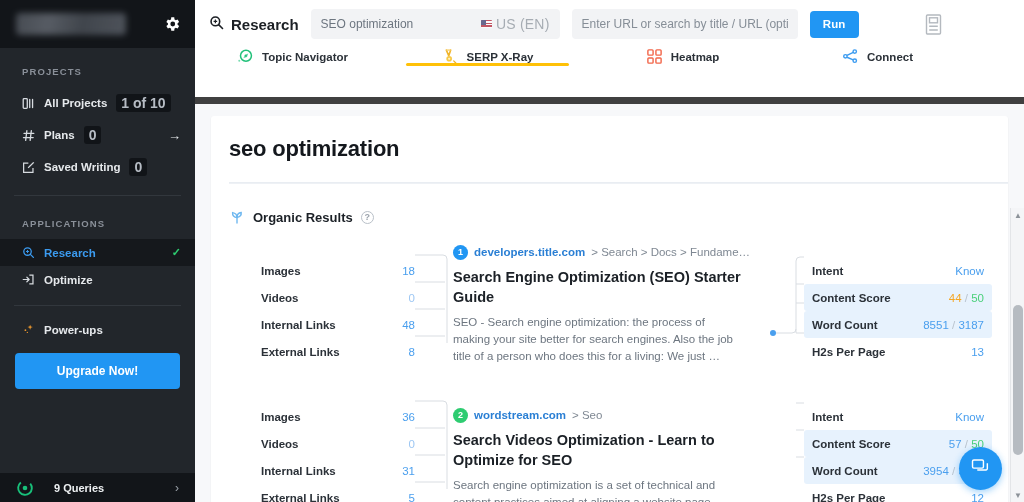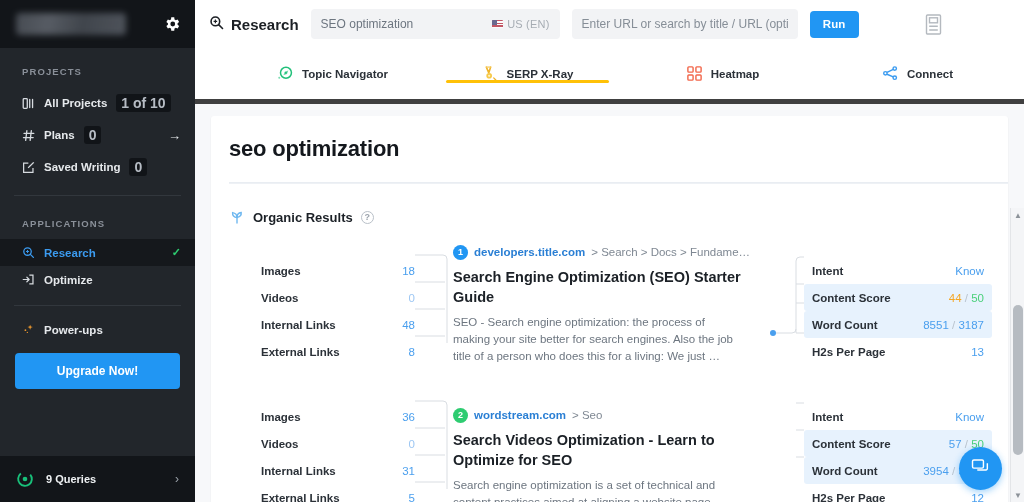--- a/index.html
+++ b/index.html
@@ -57,22 +57,22 @@
   .check { margin-left: auto; color: #2ecc71; font-size: 11px; font-weight: 700; }
   .sb-divider { height: 1px; background: #32373d; margin: 12px 14px 4px 14px; }
 
   .upgrade {
     display: block; margin: 10px 15px 0 15px; padding: 11px 0;
     background: #2196f3; color: #fff; border: 0; border-radius: 4px;
     font-family: inherit; font-size: 12px; font-weight: 700; cursor: pointer;
     text-align: center; width: 165px;
   }
   .sb-bottom {
-    margin-top: auto; background: #121519; height: 46px;
-    display: flex; align-items: center; padding: 0 16px 0 16px; gap: 12px;
+    margin-top: auto; background: #121519; height: 29px;
+    display: flex; align-items: center; padding: 0 16px 0 16px; gap: 20px;
   }
   .queries-ico { width: 18px; height: 18px; flex: 0 0 18px; }
   .sb-bottom .q-label { color: #eef1f3; font-size: 11px; font-weight: 700; }
   .sb-bottom .chev { margin-left: auto; color: #9aa1a9; font-size: 12px; }
 
   
   .main {
     flex: 1; height: 502px; background: #ffffff;
     display: flex; flex-direction: column; position: relative;
     overflow: hidden;
@@ -96,38 +96,37 @@
   .locale { display: flex; align-items: center; gap: 4px; opacity: .75; }
   .flag {
     width: 11px; height: 8px; border-radius: 1px;
     background:
       linear-gradient(#b22234 0 18%, #fff 18% 32%, #b22234 32% 50%, #fff 50% 64%, #b22234 64% 82%, #fff 82% 100%);
     position: relative; overflow: hidden;
   }
   .flag::after {
     content: ""; position: absolute; left: 0; top: 0; width: 5px; height: 4.5px; background: #3c3b6e;
   }
-  .locale .lbl { font-size: 11px; color: #8d959d; letter-spacing: .2px; }
+  .locale .lbl { font-size: 14px; color: #8d959d; letter-spacing: .2px; }
   .url-pill {
     background: #f2f3f5; border-radius: 4px; height: 30px;
     display: flex; align-items: center; padding: 0 10px;
     width: 226px; flex: 0 0 226px;
   }
   .url-pill .ph { font-size: 12px; color: #868e97; white-space: nowrap; overflow: hidden; }
   .run-btn {
     background: #2196f3; color: #fff; border: 0; border-radius: 4px;
     height: 27px; width: 49px; font-family: inherit; font-size: 11.5px;
     font-weight: 700; cursor: pointer;
   }
   .doc-ico { margin-left: auto; margin-right: 68px; width: 17px; height: 21px; }
 
   .tabbar {
     height: 56px; flex: 0 0 56px; background: #fff;
-    display: flex; align-items: center; border-bottom: 5px solid #404040;
-    padding-left: 40px;
+    display: flex; align-items: flex-start; border-bottom: 7px solid #404040;
   }
   .tab {
     flex: 0 0 195px; display: flex; align-items: center; justify-content: center;
     gap: 8px; font-size: 11.5px; font-weight: 700; color: #2b3138;
     cursor: pointer; position: relative;
   }
   .tab .ticon { width: 17px; height: 17px; display: block; }
   .tab.active::after {
     content: ""; position: absolute; left: 16px; right: 16px; bottom: -1px;
     height: 3px; background: #ffc107; border-radius: 2px;

